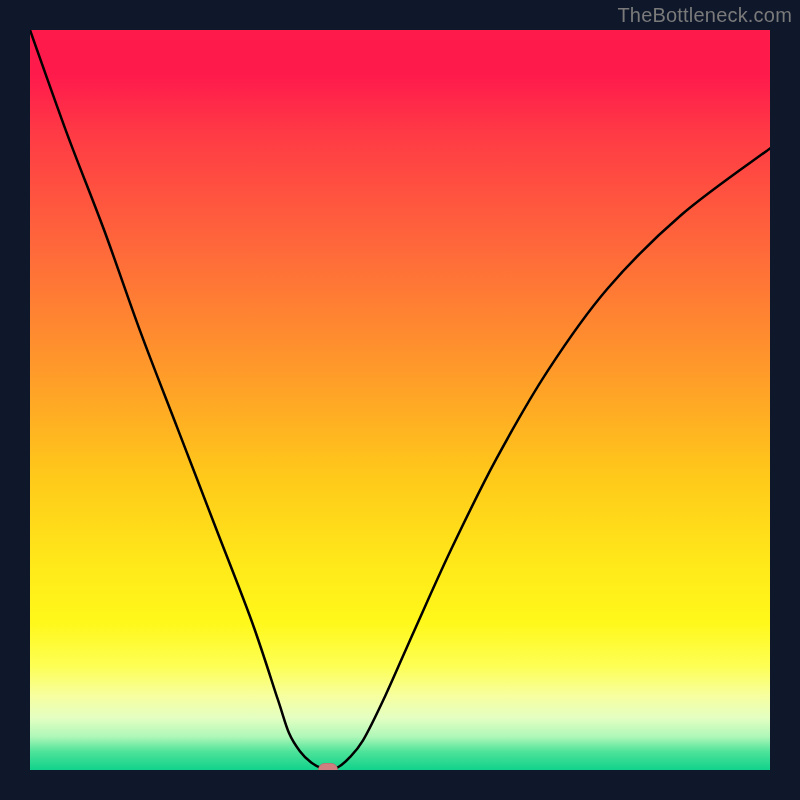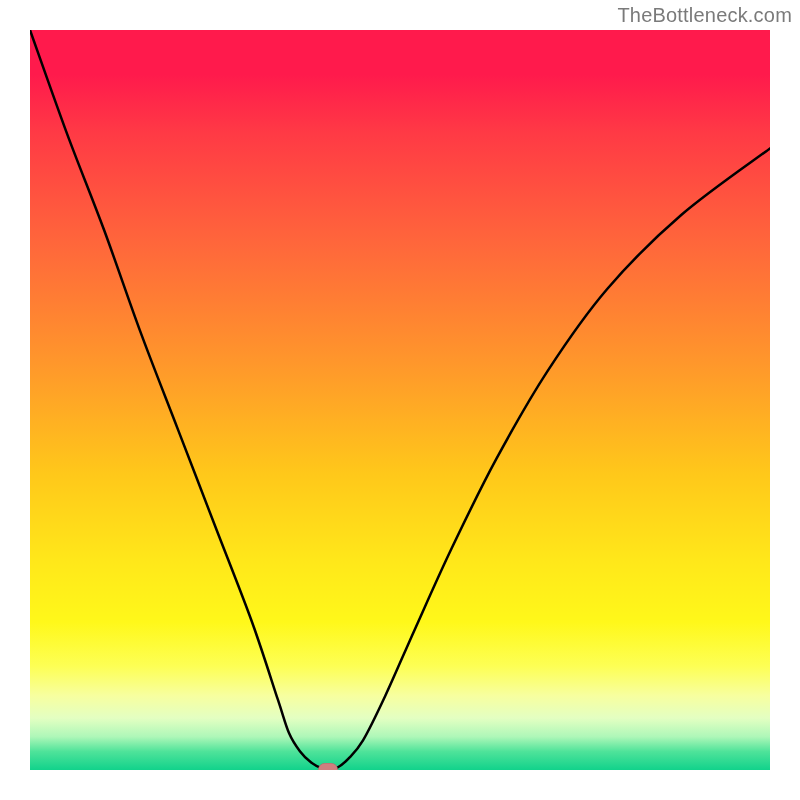--- a/index.html
+++ b/index.html
@@ -7,21 +7,21 @@
     padding: 0;
     width: 800px;
     height: 800px;
     background: #000;
     font-family: Arial, Helvetica, sans-serif;
   }
   .frame {
     position: relative;
     width: 800px;
     height: 800px;
-    background: #ffffff;
+    background: #0f172a;
   }
   .watermark {
     position: absolute;
     top: 4px;
     right: 8px;
     color: #7a7a7a;
     font-size: 20px;
     font-weight: 500;
     letter-spacing: 0.2px;
     z-index: 10;

